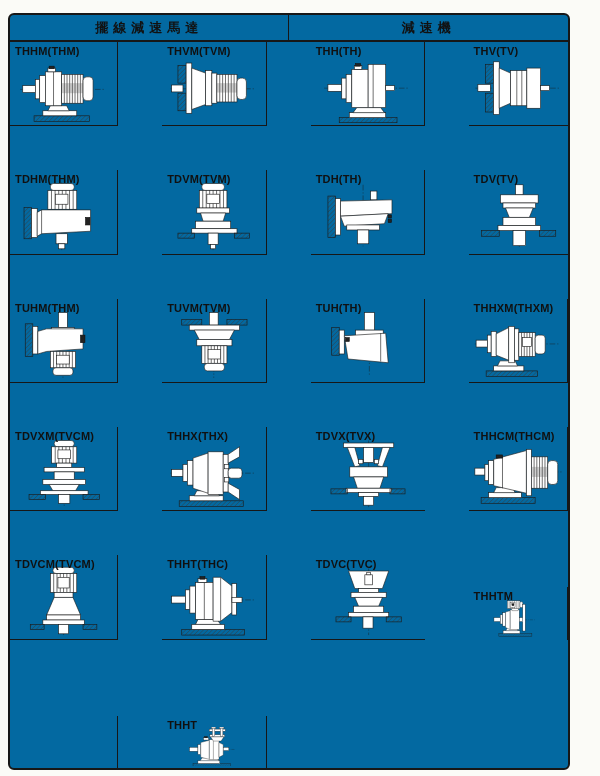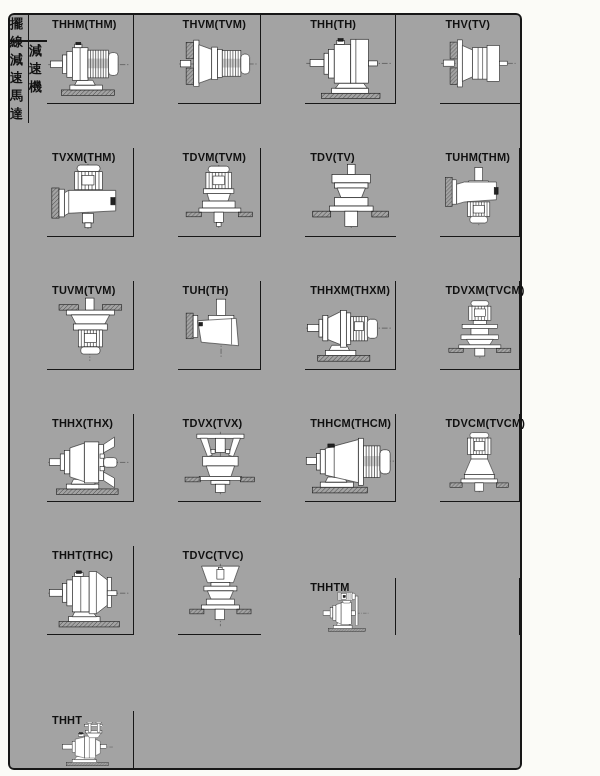--- a/index.html
+++ b/index.html
@@ -4,23 +4,23 @@
 <style>
   * { margin:0; padding:0; box-sizing:border-box; }
   html,body { width:600px; height:776px; }
   body {
     background:#fbfbf7;
     font-family:"Liberation Sans", sans-serif;
     position:relative;
     overflow:hidden;
   }
   .sheet {
-    position:absolute; left:8px; top:13px; width:514px; height:757px;
-    border:2px solid #171717; border-radius:6px; background:#a3a3a3;
-    display:flex; 
+    position:absolute; left:8px; top:13px; width:562px; height:757px;
+    border:2px solid #171717; border-radius:6px; background:#0369a1;
+    display:flex; flex-direction:column;
   }
   .hdr {
     display:grid; grid-template-columns:291fr 290fr;
     height:27px; border-bottom:2px solid #171717; flex:0 0 27px;
   }
   .hcell {
     display:flex; align-items:center; justify-content:center;
     font-weight:bold; font-size:13px; letter-spacing:5px; color:#111;
   }
   .hcell.first { border-right:1.5px solid #171717; }
@@ -133,21 +133,21 @@
           <rect x="6" y="50" width="20" height="11" rx="0" stroke="#1b1b1b" stroke-width="1" fill="#ffffff"></rect>
           <polygon points="40,24 58,32 58,80 40,88" stroke="#1b1b1b" stroke-width="1" fill="#ffffff"></polygon>
           <rect x="58" y="28" width="26" height="56" rx="0" stroke="#1b1b1b" stroke-width="1" fill="#ffffff"></rect>
           <line x1="68" y1="28" x2="68" y2="84" stroke="#1b1b1b" stroke-width="1"></line>
           <line x1="76" y1="28" x2="76" y2="84" stroke="#1b1b1b" stroke-width="1"></line>
           <rect x="84" y="24" width="22" height="64" rx="0" stroke="#1b1b1b" stroke-width="1" fill="#ffffff"></rect>
           <rect x="106" y="52" width="14" height="8" rx="0" stroke="#1b1b1b" stroke-width="1" fill="#ffffff"></rect>
         </svg>
       </div>
       <div class="cell">
-        <div class="model">TVXM(THM)</div>
+        <div class="model">TDHM(THM)</div>
         <svg viewBox="0 0 142 112" preserveAspectRatio="xMidYMid meet" class="fig">
           <line x1="68" y1="2" x2="68" y2="110" stroke="#1b1b1b" stroke-width="0.7" stroke-dasharray="9 3 2 3"></line>
           <rect x="8" y="42" width="12" height="50" fill="url(#hatch)" stroke="#1b1b1b" stroke-width="1"></rect>
           <rect x="20" y="44" width="9" height="46" rx="0" stroke="#1b1b1b" stroke-width="1" fill="#ffffff"></rect>
           <rect x="50" y="4" width="38" height="11" rx="5" stroke="#1b1b1b" stroke-width="1" fill="#ffffff"></rect>
           <rect x="46" y="15" width="46" height="30" stroke="#1b1b1b" stroke-width="1" fill="#ffffff"></rect>
           <line x1="51.75" y1="15" x2="51.75" y2="45" stroke="#1b1b1b" stroke-width="1"></line>
           <line x1="57.5" y1="15" x2="57.5" y2="45" stroke="#1b1b1b" stroke-width="1"></line>
           <line x1="63.25" y1="15" x2="63.25" y2="45" stroke="#1b1b1b" stroke-width="1"></line>
           <line x1="69" y1="15" x2="69" y2="45" stroke="#1b1b1b" stroke-width="1"></line>
@@ -177,20 +177,35 @@
           <line x1="86.5" y1="15" x2="86.5" y2="43" stroke="#1b1b1b" stroke-width="1"></line>
           <rect x="60" y="21" width="20" height="15" rx="0" stroke="#1b1b1b" stroke-width="1" fill="#ffffff"></rect>
           <rect x="44" y="43" width="52" height="8" rx="0" stroke="#1b1b1b" stroke-width="1" fill="#ffffff"></rect>
           <polygon points="50,51 90,51 86,64 54,64" stroke="#1b1b1b" stroke-width="1" fill="#ffffff"></polygon>
           <rect x="42" y="64" width="56" height="12" rx="0" stroke="#1b1b1b" stroke-width="1" fill="#ffffff"></rect>
           <rect x="36" y="76" width="72" height="7" rx="0" stroke="#1b1b1b" stroke-width="1" fill="#ffffff"></rect>
           <rect x="14" y="83" width="26" height="8" fill="url(#hatch)" stroke="#1b1b1b" stroke-width="1"></rect>
           <rect x="104" y="83" width="24" height="8" fill="url(#hatch)" stroke="#1b1b1b" stroke-width="1"></rect>
           <rect x="62" y="83" width="16" height="18" rx="0" stroke="#1b1b1b" stroke-width="1" fill="#ffffff"></rect>
           <rect x="66" y="101" width="8" height="7" rx="0" stroke="#1b1b1b" stroke-width="1" fill="#ffffff"></rect>
+        </svg>
+      </div>
+      <div class="cell">
+        <div class="model">TDH(TH)</div>
+        <svg viewBox="0 0 142 112" preserveAspectRatio="xMidYMid meet" class="fig">
+          <line x1="64" y1="6" x2="64" y2="104" stroke="#1b1b1b" stroke-width="0.7" stroke-dasharray="9 3 2 3"></line>
+          <rect x="8" y="24" width="12" height="66" fill="url(#hatch)" stroke="#1b1b1b" stroke-width="1"></rect>
+          <rect x="20" y="28" width="8" height="58" rx="0" stroke="#1b1b1b" stroke-width="1" fill="#ffffff"></rect>
+          <rect x="76" y="16" width="10" height="14" rx="0" stroke="#1b1b1b" stroke-width="1" fill="#ffffff"></rect>
+          <polygon points="28,32 110,30 110,52 28,56" stroke="#1b1b1b" stroke-width="1" fill="#ffffff"></polygon>
+          <polygon points="28,56 104,52 98,68 34,72" stroke="#1b1b1b" stroke-width="1" fill="#ffffff"></polygon>
+          <rect x="38" y="70" width="52" height="8" rx="0" stroke="#1b1b1b" stroke-width="1" fill="#ffffff"></rect>
+          <rect x="104" y="54" width="5" height="5" fill="#222" stroke="#111"></rect>
+          <rect x="104" y="61" width="5" height="5" fill="#222" stroke="#111"></rect>
+          <rect x="55" y="78" width="18" height="22" rx="0" stroke="#1b1b1b" stroke-width="1" fill="#ffffff"></rect>
         </svg>
       </div>
       <div class="cell last-col">
         <div class="model">TDV(TV)</div>
         <svg viewBox="0 0 142 112" preserveAspectRatio="xMidYMid meet" class="fig">
           <line x1="72" y1="6" x2="72" y2="108" stroke="#1b1b1b" stroke-width="0.7" stroke-dasharray="9 3 2 3"></line>
           <rect x="66" y="6" width="12" height="16" rx="0" stroke="#1b1b1b" stroke-width="1" fill="#ffffff"></rect>
           <rect x="42" y="22" width="60" height="13" rx="0" stroke="#1b1b1b" stroke-width="1" fill="#ffffff"></rect>
           <rect x="46" y="35" width="52" height="8" rx="0" stroke="#1b1b1b" stroke-width="1" fill="#ffffff"></rect>
           <polygon points="50,43 94,43 88,58 56,58" stroke="#1b1b1b" stroke-width="1" fill="#ffffff"></polygon>

